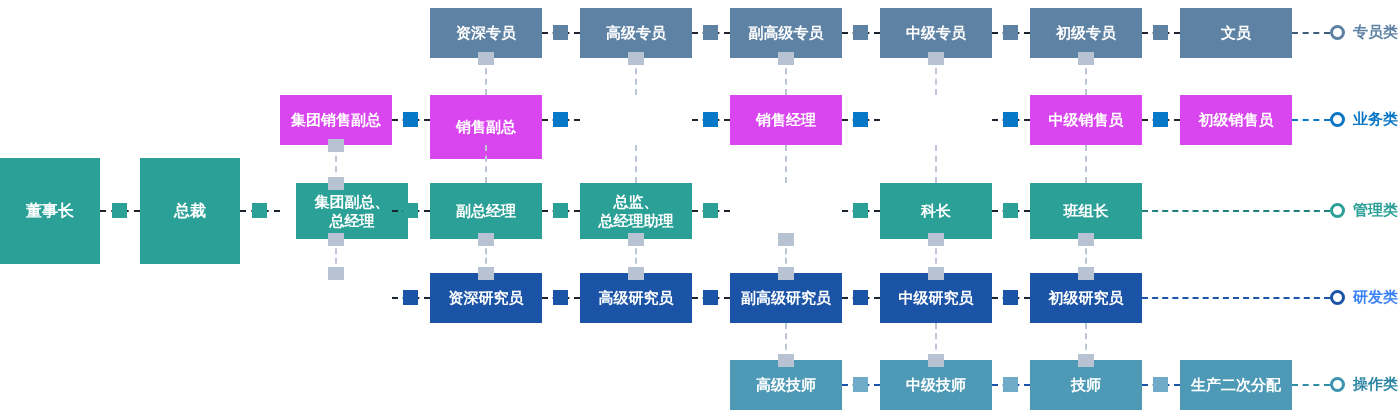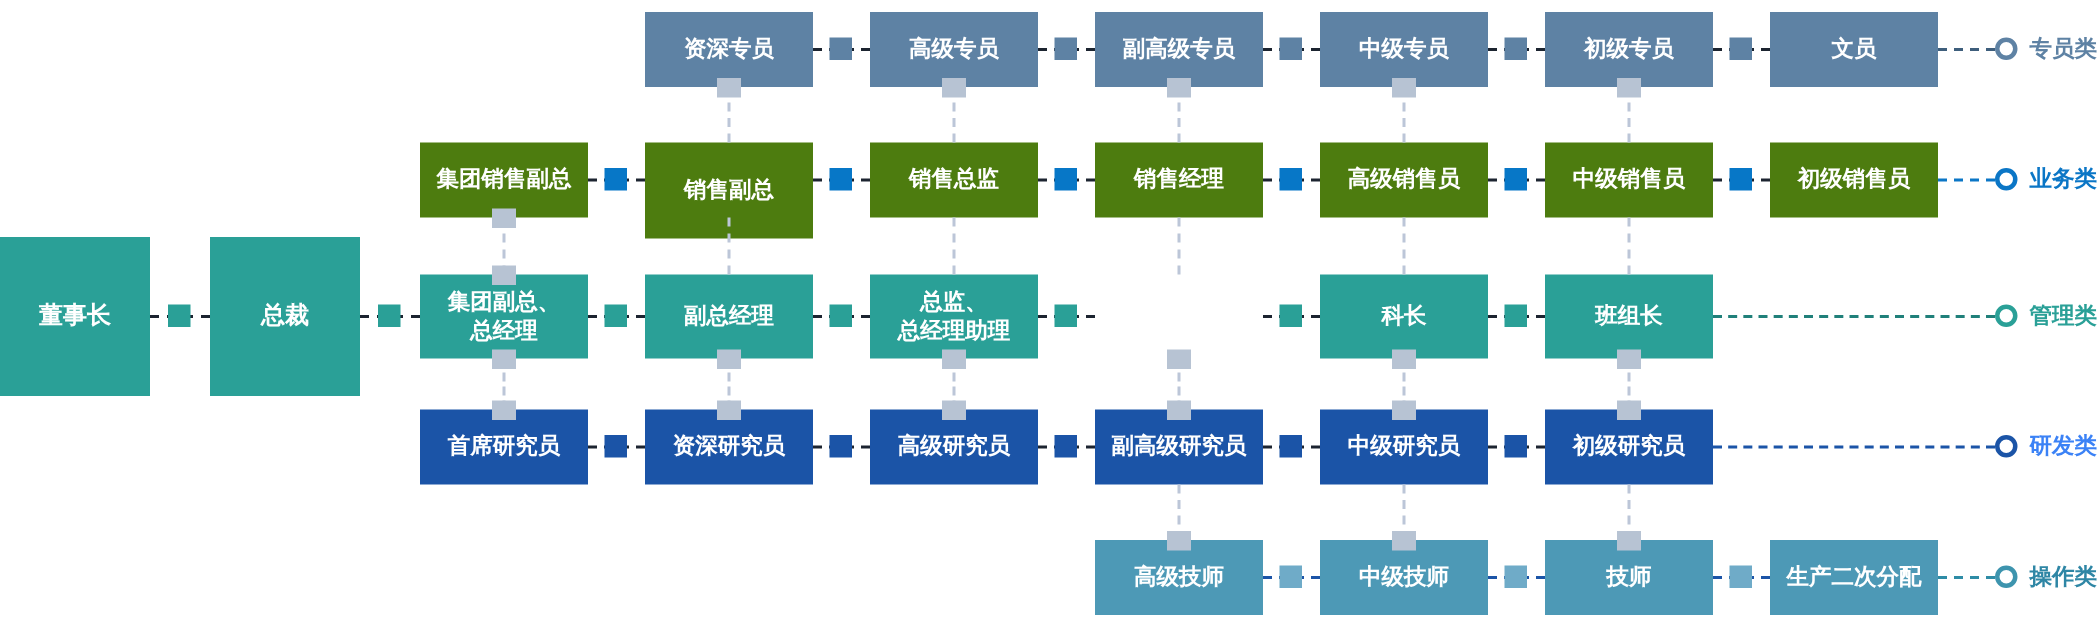--- a/index.html
+++ b/index.html
@@ -2,21 +2,21 @@
 <html><head>
 <meta charset="utf-8">
 <style>
   html,body{margin:0;padding:0;background:#fff;}
   #canvas{position:relative;width:1400px;height:420px;background:#fff;overflow:hidden;
           font-family:"Liberation Sans","DejaVu Sans",sans-serif;}
   .bx{position:absolute;display:flex;align-items:center;justify-content:center;
       color:#fff;font-weight:bold;font-size:15px;text-align:center;
       white-space:pre-line;line-height:1.3;box-sizing:border-box;}
   .big{font-size:16px;}
-  .r1{background:#5e82a4}.r2{background:#4d7c0f}.r3{background:#2aa097}
+  .r1{background:#5e82a4}.r2{background:#d946ef}.r3{background:#2aa097}
   .r4{background:#1b54a7}.r5{background:#4d99b6}
   .sq{position:absolute;width:15px;height:15px;}
   .bg1{background:#5e82a4}.bg2{background:#0777c7}.bg3{background:#2aa097}
   .bg4{background:#1b54a7}.bg5{background:#6fabc8}
   .hl{position:absolute;height:0;border-top:2px dashed #1c2430;}
   .h5{border-top-color:#1b54a7;}
   .tl1{border-top-color:#3e5e7c}.tl2{border-top-color:#0b76c6}.tl3{border-top-color:#20807a}
   .tl4{border-top-color:#1b54a7}.tl5{border-top-color:#2e8ca6}
   .vl{position:absolute;width:0;border-left:2px dashed #bcc6d8;}
   .gs{position:absolute;width:16px;height:13px;background:#b7c3d3;}
@@ -48,23 +48,21 @@
   <div class="sq bg1" style="left:853px;top:25px"></div>
   <div class="sq bg1" style="left:1003px;top:25px"></div>
   <div class="sq bg1" style="left:1153px;top:25px"></div>
 
   <div class="hl tl1" style="left:1292px;top:32px;width:38px"></div>
   <div class="ring k1" style="left:1330px;top:25px"></div>
   <div class="flabel c1" style="left:1353px;top:23px">专员类</div>
 
   <div class="bx r2" style="left:280px;top:95px;width:112px;height:50px">集团销售副总</div>
   <div class="bx r2" style="left:430px;top:95px;width:112px;height:64px">销售副总</div>
-  <div class="bx r2" style="left:580px;top:95px;width:112px;height:50px">销售总监</div>
   <div class="bx r2" style="left:730px;top:95px;width:112px;height:50px">销售经理</div>
-  <div class="bx r2" style="left:880px;top:95px;width:112px;height:50px">高级销售员</div>
   <div class="bx r2" style="left:1030px;top:95px;width:112px;height:50px">中级销售员</div>
   <div class="bx r2" style="left:1180px;top:95px;width:112px;height:50px">初级销售员</div>
 
   <div class="hl" style="left:392px;top:119px;width:38px"></div>
   <div class="hl" style="left:542px;top:119px;width:38px"></div>
   <div class="hl" style="left:692px;top:119px;width:38px"></div>
   <div class="hl" style="left:842px;top:119px;width:38px"></div>
   <div class="hl" style="left:992px;top:119px;width:38px"></div>
   <div class="hl" style="left:1142px;top:119px;width:38px"></div>
   <div class="sq bg2" style="left:403px;top:112px"></div>
@@ -73,21 +71,21 @@
   <div class="sq bg2" style="left:853px;top:112px"></div>
   <div class="sq bg2" style="left:1003px;top:112px"></div>
   <div class="sq bg2" style="left:1153px;top:112px"></div>
 
   <div class="hl tl2" style="left:1292px;top:119px;width:38px"></div>
   <div class="ring k2" style="left:1330px;top:112px"></div>
   <div class="flabel c2" style="left:1353px;top:110px">业务类</div>
 
   <div class="bx r3 big" style="left:0px;top:158px;width:100px;height:106px">董事长</div>
   <div class="bx r3 big" style="left:140px;top:158px;width:100px;height:106px">总裁</div>
-  <div class="bx r3" style="left:280px;top:183px;width:112px;height:56px">集团副总、
+  <div class="bx r3" style="left:296px;top:183px;width:112px;height:56px">集团副总、
 总经理</div>
   <div class="bx r3" style="left:430px;top:183px;width:112px;height:56px">副总经理</div>
   <div class="bx r3" style="left:580px;top:183px;width:112px;height:56px">总监、
 总经理助理</div>
   <div class="bx r3" style="left:880px;top:183px;width:112px;height:56px">科长</div>
   <div class="bx r3" style="left:1030px;top:183px;width:112px;height:56px">班组长</div>
 
   <div class="hl" style="left:100px;top:210px;width:40px"></div>
   <div class="hl" style="left:240px;top:210px;width:40px"></div>
   <div class="hl" style="left:392px;top:210px;width:38px"></div>
@@ -100,21 +98,20 @@
   <div class="sq bg3" style="left:403px;top:203px"></div>
   <div class="sq bg3" style="left:553px;top:203px"></div>
   <div class="sq bg3" style="left:703px;top:203px"></div>
   <div class="sq bg3" style="left:853px;top:203px"></div>
   <div class="sq bg3" style="left:1003px;top:203px"></div>
 
   <div class="hl tl3" style="left:1142px;top:210px;width:188px"></div>
   <div class="ring k3" style="left:1330px;top:203px"></div>
   <div class="flabel c3" style="left:1353px;top:201px">管理类</div>
 
-  <div class="bx r4" style="left:280px;top:273px;width:112px;height:50px">首席研究员</div>
   <div class="bx r4" style="left:430px;top:273px;width:112px;height:50px">资深研究员</div>
   <div class="bx r4" style="left:580px;top:273px;width:112px;height:50px">高级研究员</div>
   <div class="bx r4" style="left:730px;top:273px;width:112px;height:50px">副高级研究员</div>
   <div class="bx r4" style="left:880px;top:273px;width:112px;height:50px">中级研究员</div>
   <div class="bx r4" style="left:1030px;top:273px;width:112px;height:50px">初级研究员</div>
 
   <div class="hl" style="left:392px;top:297px;width:38px"></div>
   <div class="hl" style="left:542px;top:297px;width:38px"></div>
   <div class="hl" style="left:692px;top:297px;width:38px"></div>
   <div class="hl" style="left:842px;top:297px;width:38px"></div>

